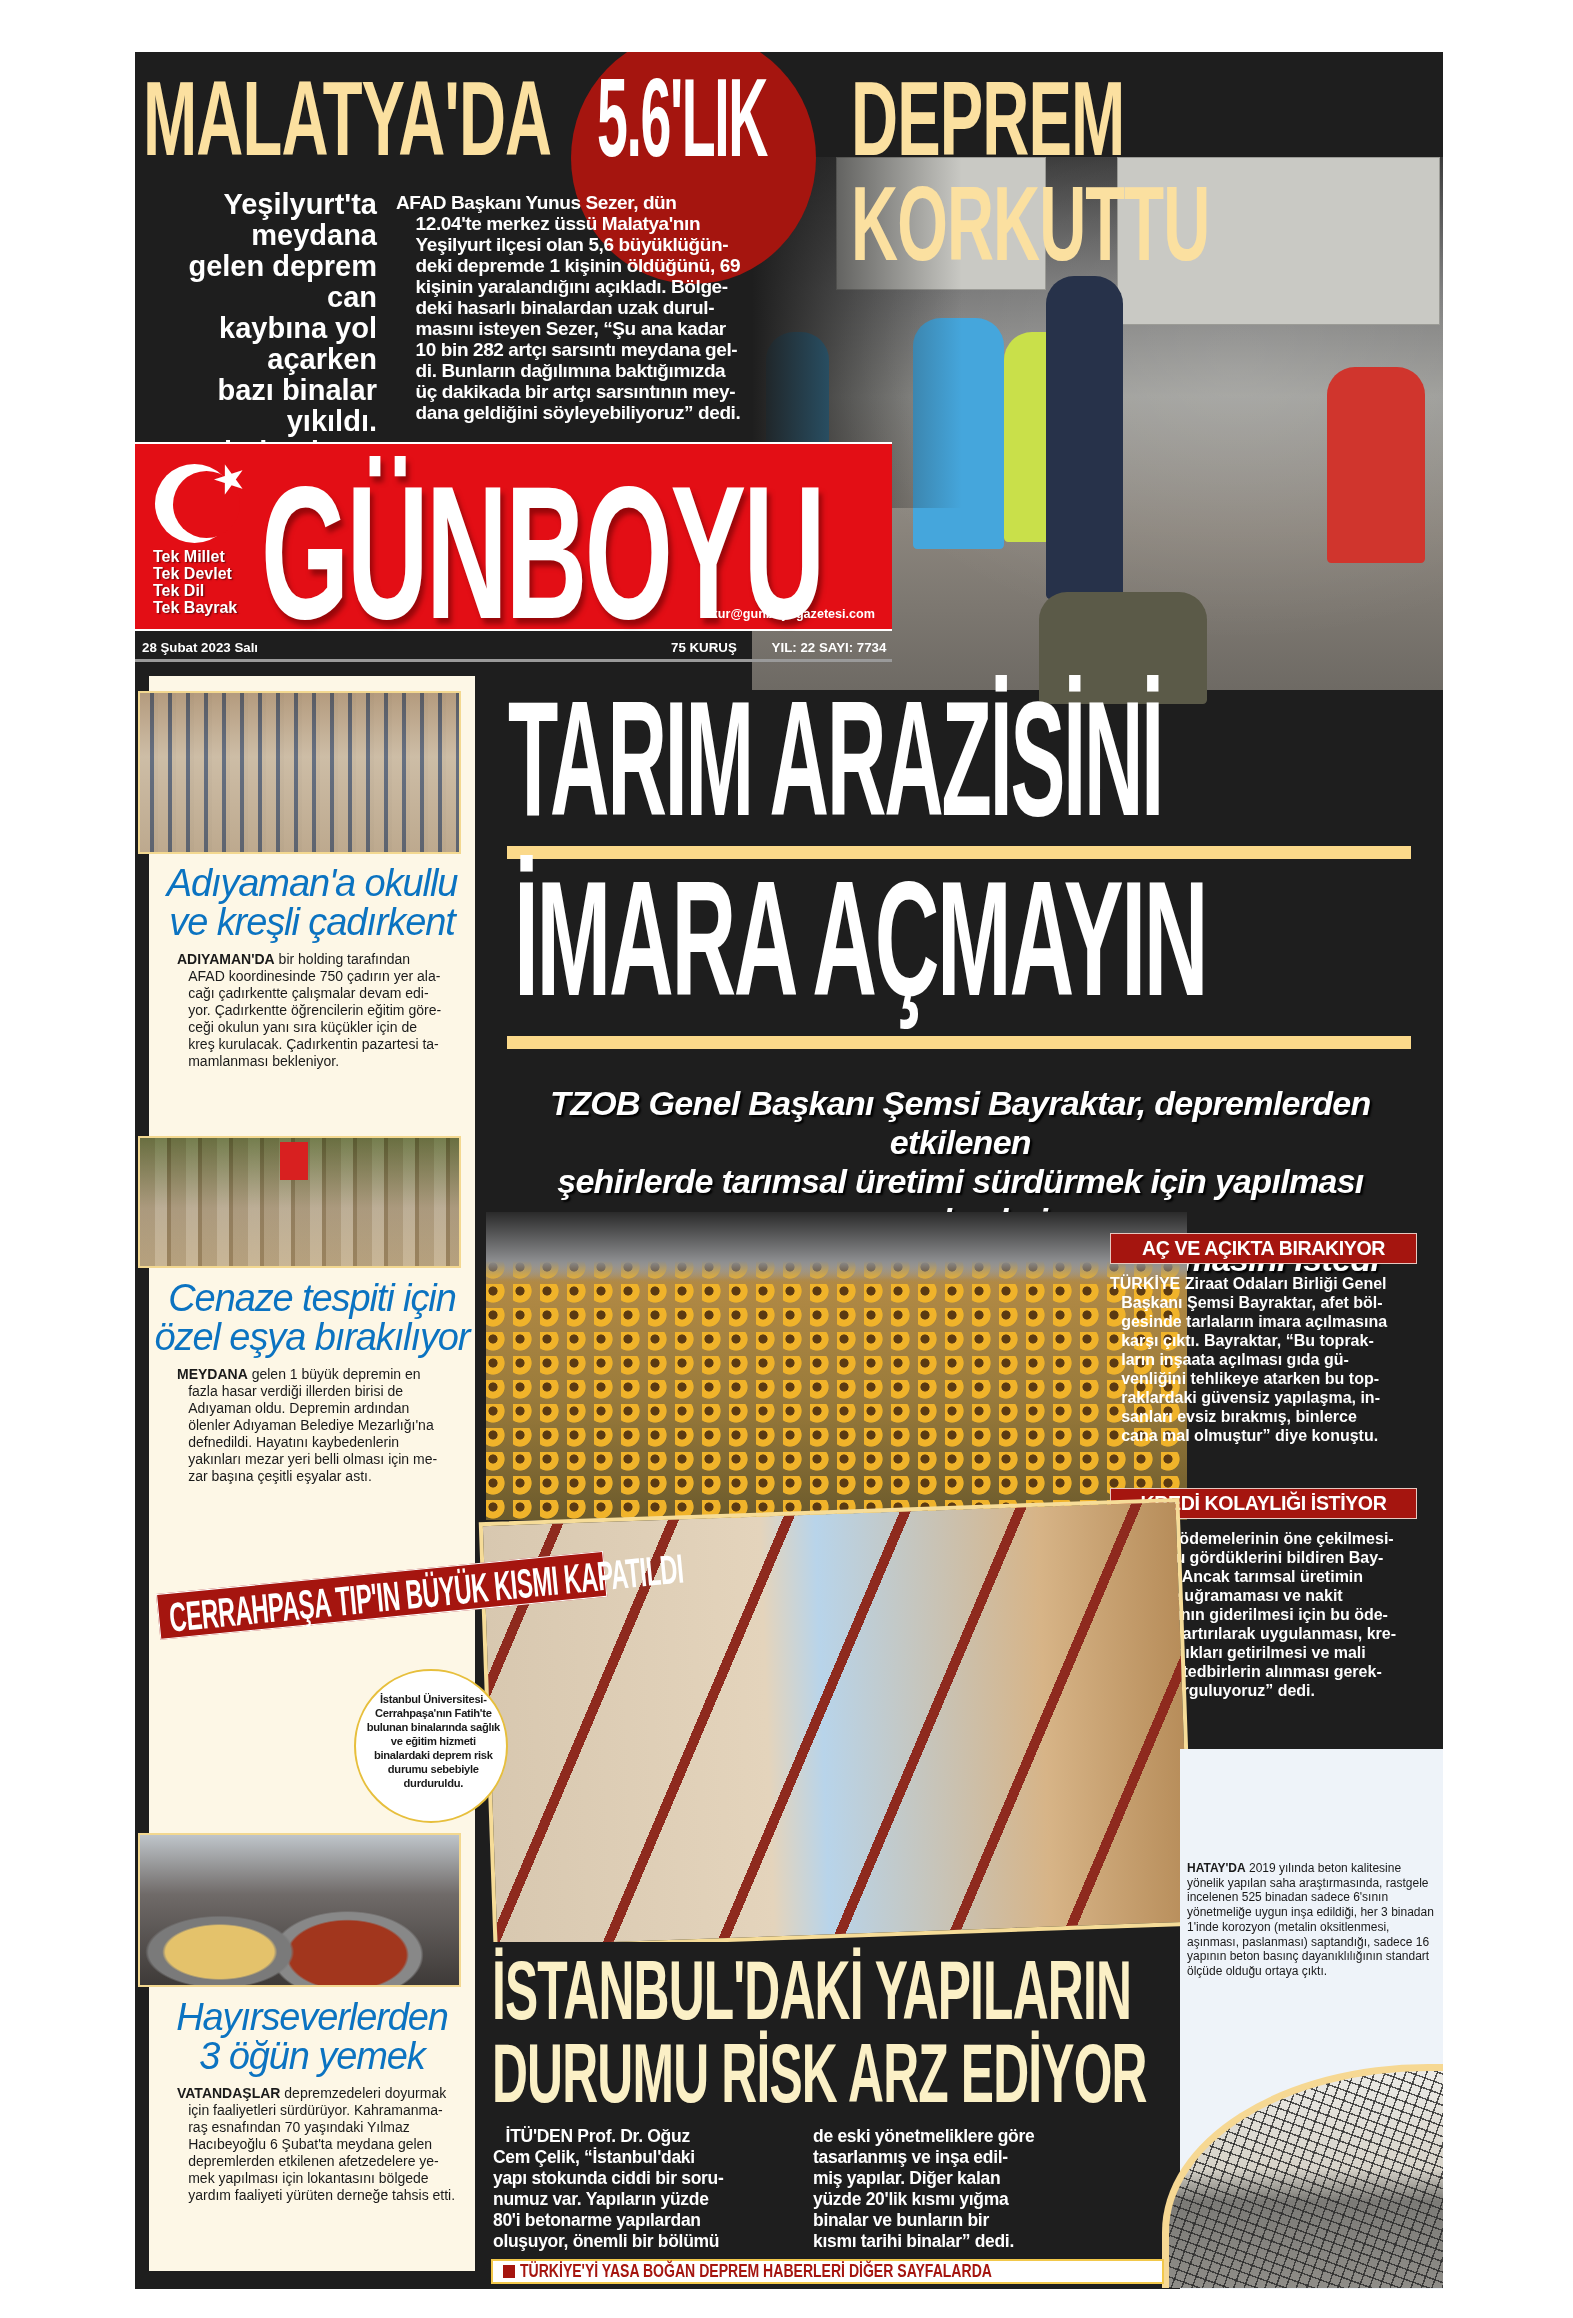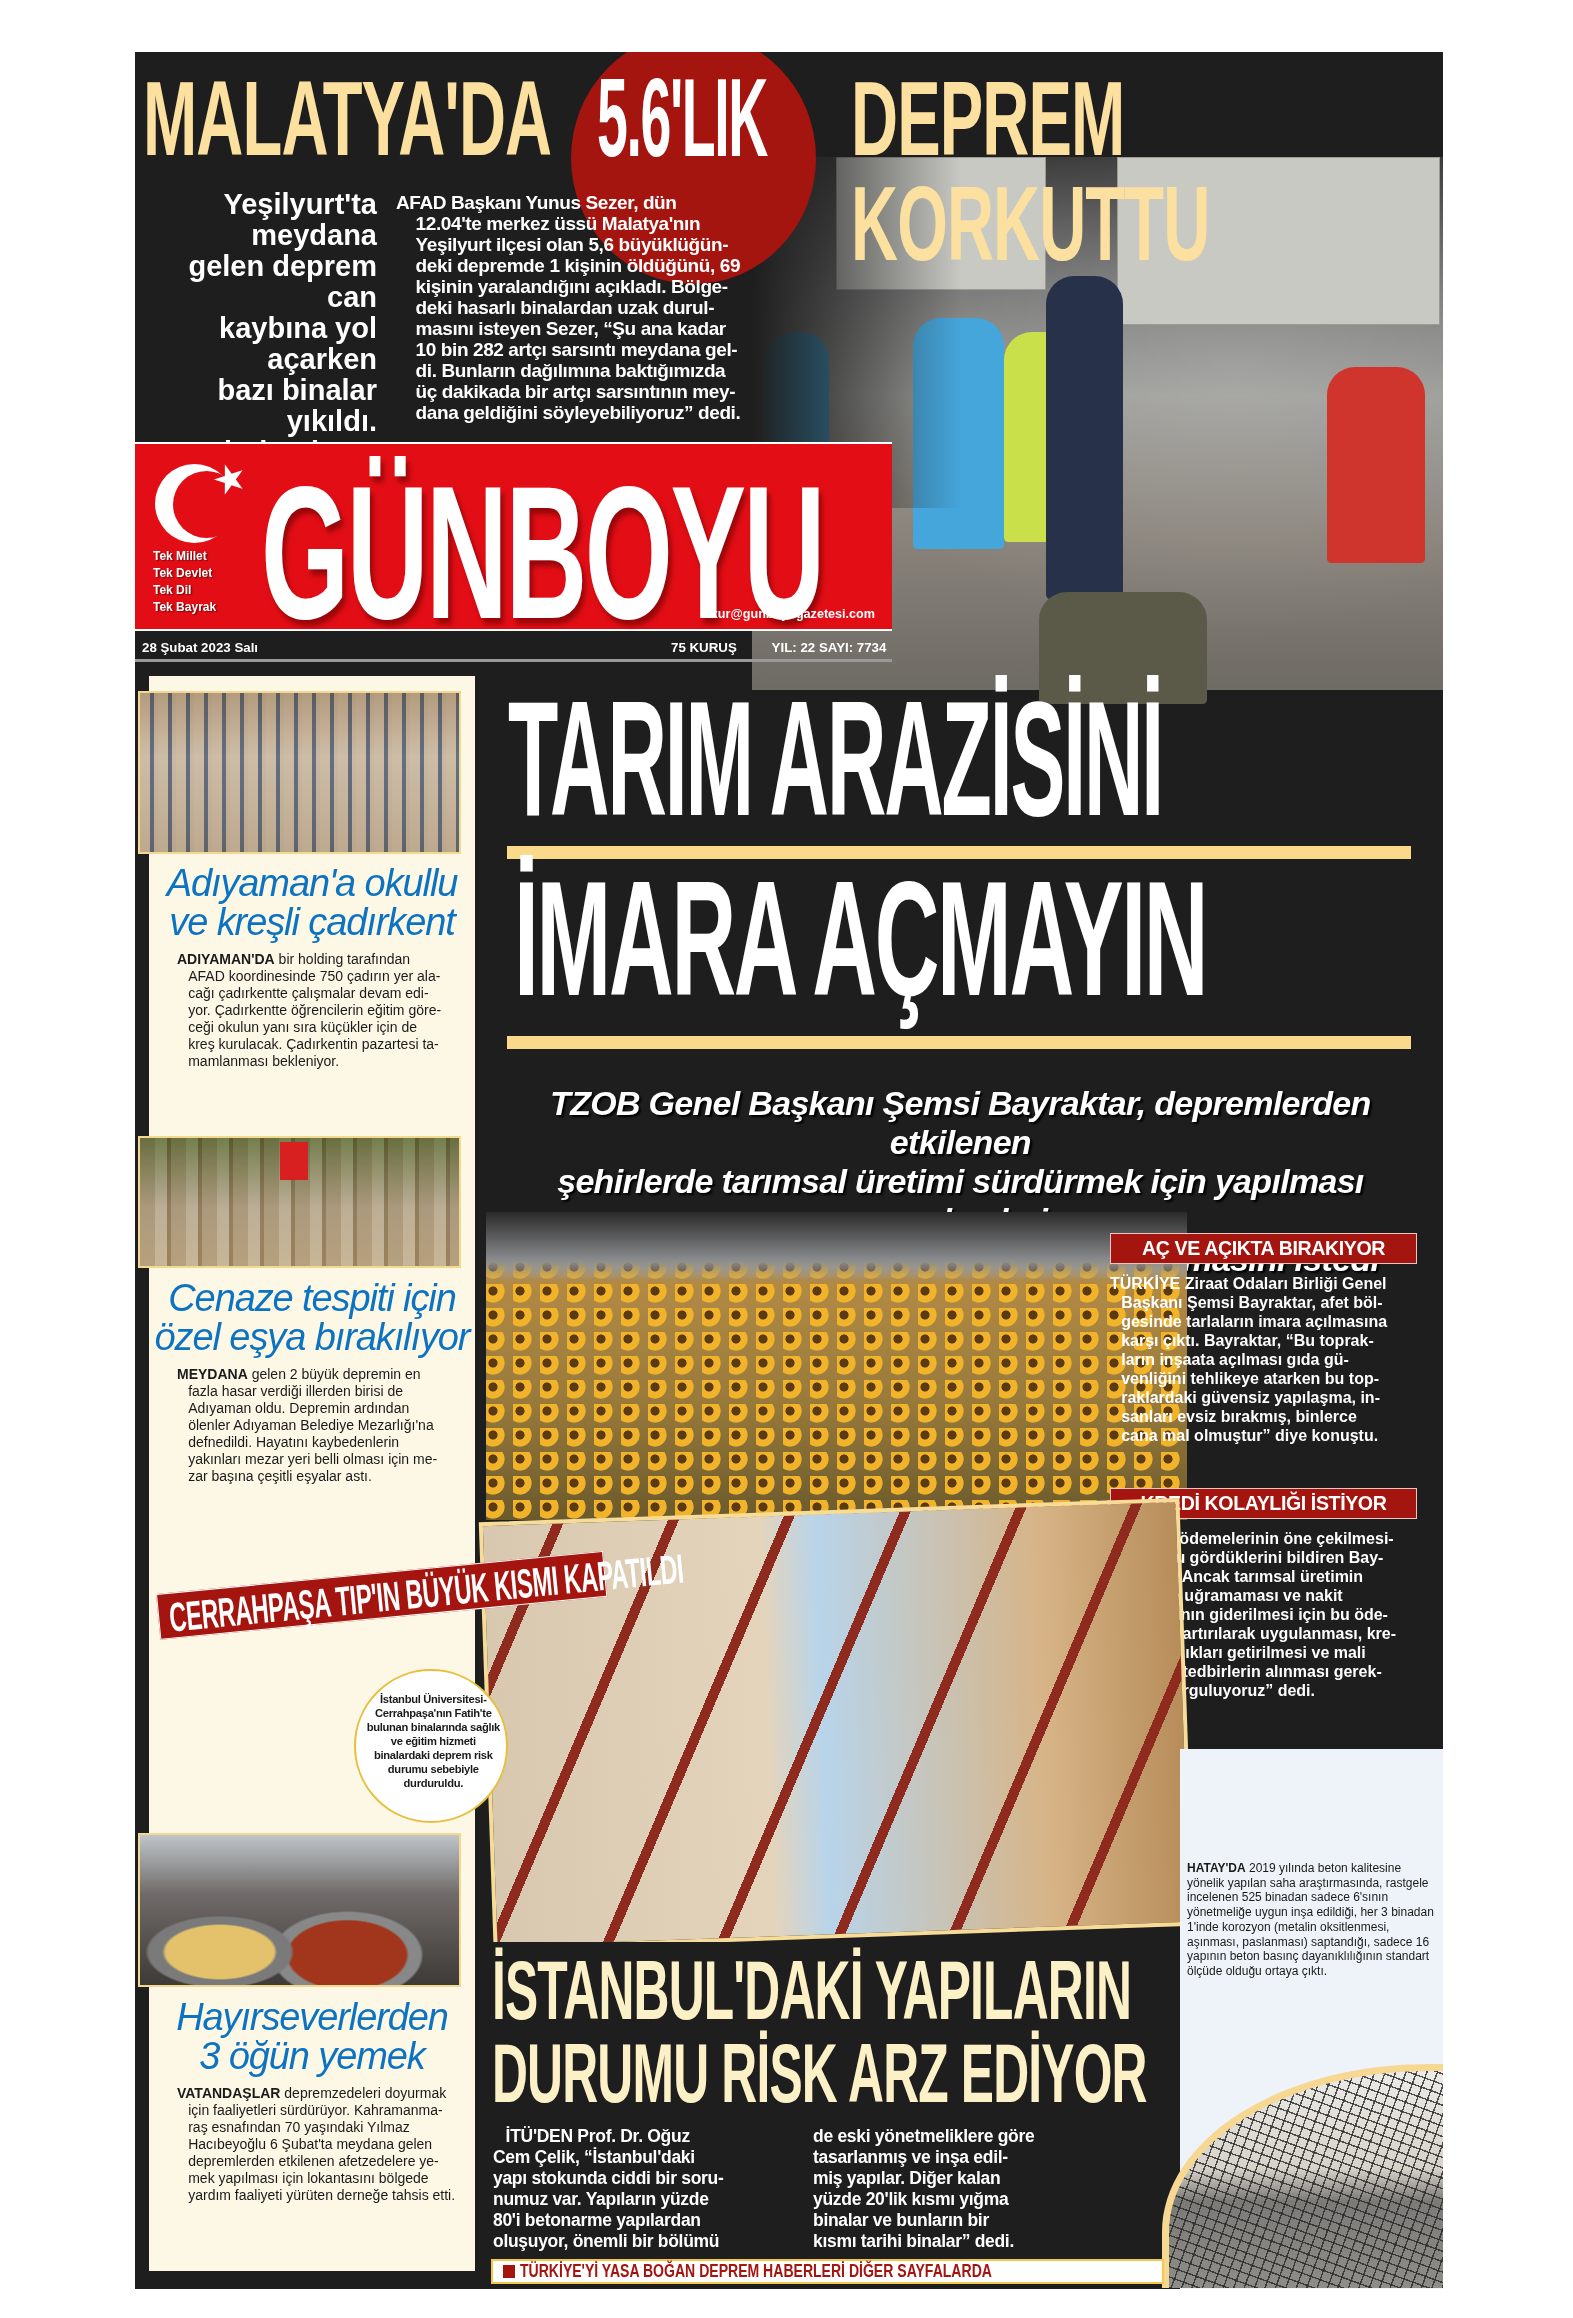--- a/index.html
+++ b/index.html
@@ -26,21 +26,21 @@
   .top-deck { position: absolute; left: 0; top: 137px; width: 242px; color: #fff; font-size: 29px; line-height: 31px; text-align: right; font-weight: 700; }
   .top-deck span { display: inline-block; }
   .top-body { position: absolute; left: 261px; top: 140px; width: 358px; color: #fff; font-size: 19px; line-height: 21px; font-weight: 700; letter-spacing: -0.4px; }
   .top-body .indent { padding-left: 19.6px; display: block; }
 
   
   .masthead { position: absolute; left: 0; top: 390px; width: 757px; height: 189px; background: #e30e15; border-top: 2.1px solid #fff; border-bottom: 2.1px solid #fff; }
   .crescent { position: absolute; left: 19.6px; top: 19.6px; width: 79px; height: 79px; border-radius: 50%; background: #fff; }
   .crescent::after { content: ""; position: absolute; left: 18px; top: 7px; width: 67px; height: 67px; border-radius: 50%; background: #e30e15; }
   .star { position: absolute; left: 77px; top: 15.4px; color: #fff; font-size: 39px; line-height: 1; transform: rotate(-18deg); }
-  .motto { position: absolute; left: 18px; top: 104px; color: #fff; font-size: 12px; line-height: 17px; font-weight: 700; text-shadow: 1.4px 1.4px 1.4px rgba(0,0,0,0.5); }
+  .motto { position: absolute; left: 18px; top: 104px; color: #fff; font-size: 16px; line-height: 17px; font-weight: 700; text-shadow: 1.4px 1.4px 1.4px rgba(0,0,0,0.5); }
   .logo { position: absolute; left: 126px; top: 14px; color: #fff; font-size: 189px; font-weight: 700; line-height: 1; letter-spacing: -4.2px; transform: scaleX(0.6); transform-origin: left top; text-shadow: 5.6px 5.6px 7px rgba(90,0,0,0.55); }
   .email { position: absolute; right: 17px; bottom: 8.4px; color: #fff; font-size: 12.6px; font-weight: 700; }
   .dateline { position: absolute; left: 0; top: 582px; width: 757px; height: 25px; color: #fff; font-size: 13.3px; font-weight: 700; }
   .dateline .d-left { position: absolute; left: 7px; top: 5.6px; }
   .dateline .d-price { position: absolute; left: 536px; top: 5.6px; }
   .dateline .d-issue { position: absolute; right: 5.6px; top: 5.6px; }
   .dateline-rule { position: absolute; left: 0; top: 607px; width: 757px; height: 2.8px; background: #9a9a9a; }
 
   
   .left-col { position: absolute; left: 14px; top: 624px; width: 326px; height: 1595px; background: #fdf7e6; }
@@ -203,21 +203,21 @@
     </div>
 
     <div class="lc-photo grave-photo">
       <div class="grave-flag"></div>
     </div>
     <div class="lc-title" style="top:603px;">
       <div>Cenaze tespiti için</div>
       <div>özel eşya bırakılıyor</div>
     </div>
     <div class="lc-body" style="top:690px;">
-      <b>MEYDANA</b> <span>gelen 2 büyük depremin en</span>
+      <b>MEYDANA</b> <span>gelen 1 büyük depremin en</span>
       <span class="ind">fazla hasar verdiği illerden birisi de</span>
       <span class="ind">Adıyaman oldu. Depremin ardından</span>
       <span class="ind">ölenler Adıyaman Belediye Mezarlığı'na</span>
       <span class="ind">defnedildi. Hayatını kaybedenlerin</span>
       <span class="ind">yakınları mezar yeri belli olması için me-</span>
       <span class="ind">zar başına çeşitli eşyalar astı.</span>
     </div>
 
     <div class="lc-photo food-photo"></div>
     <div class="lc-title" style="top:1322px;">

